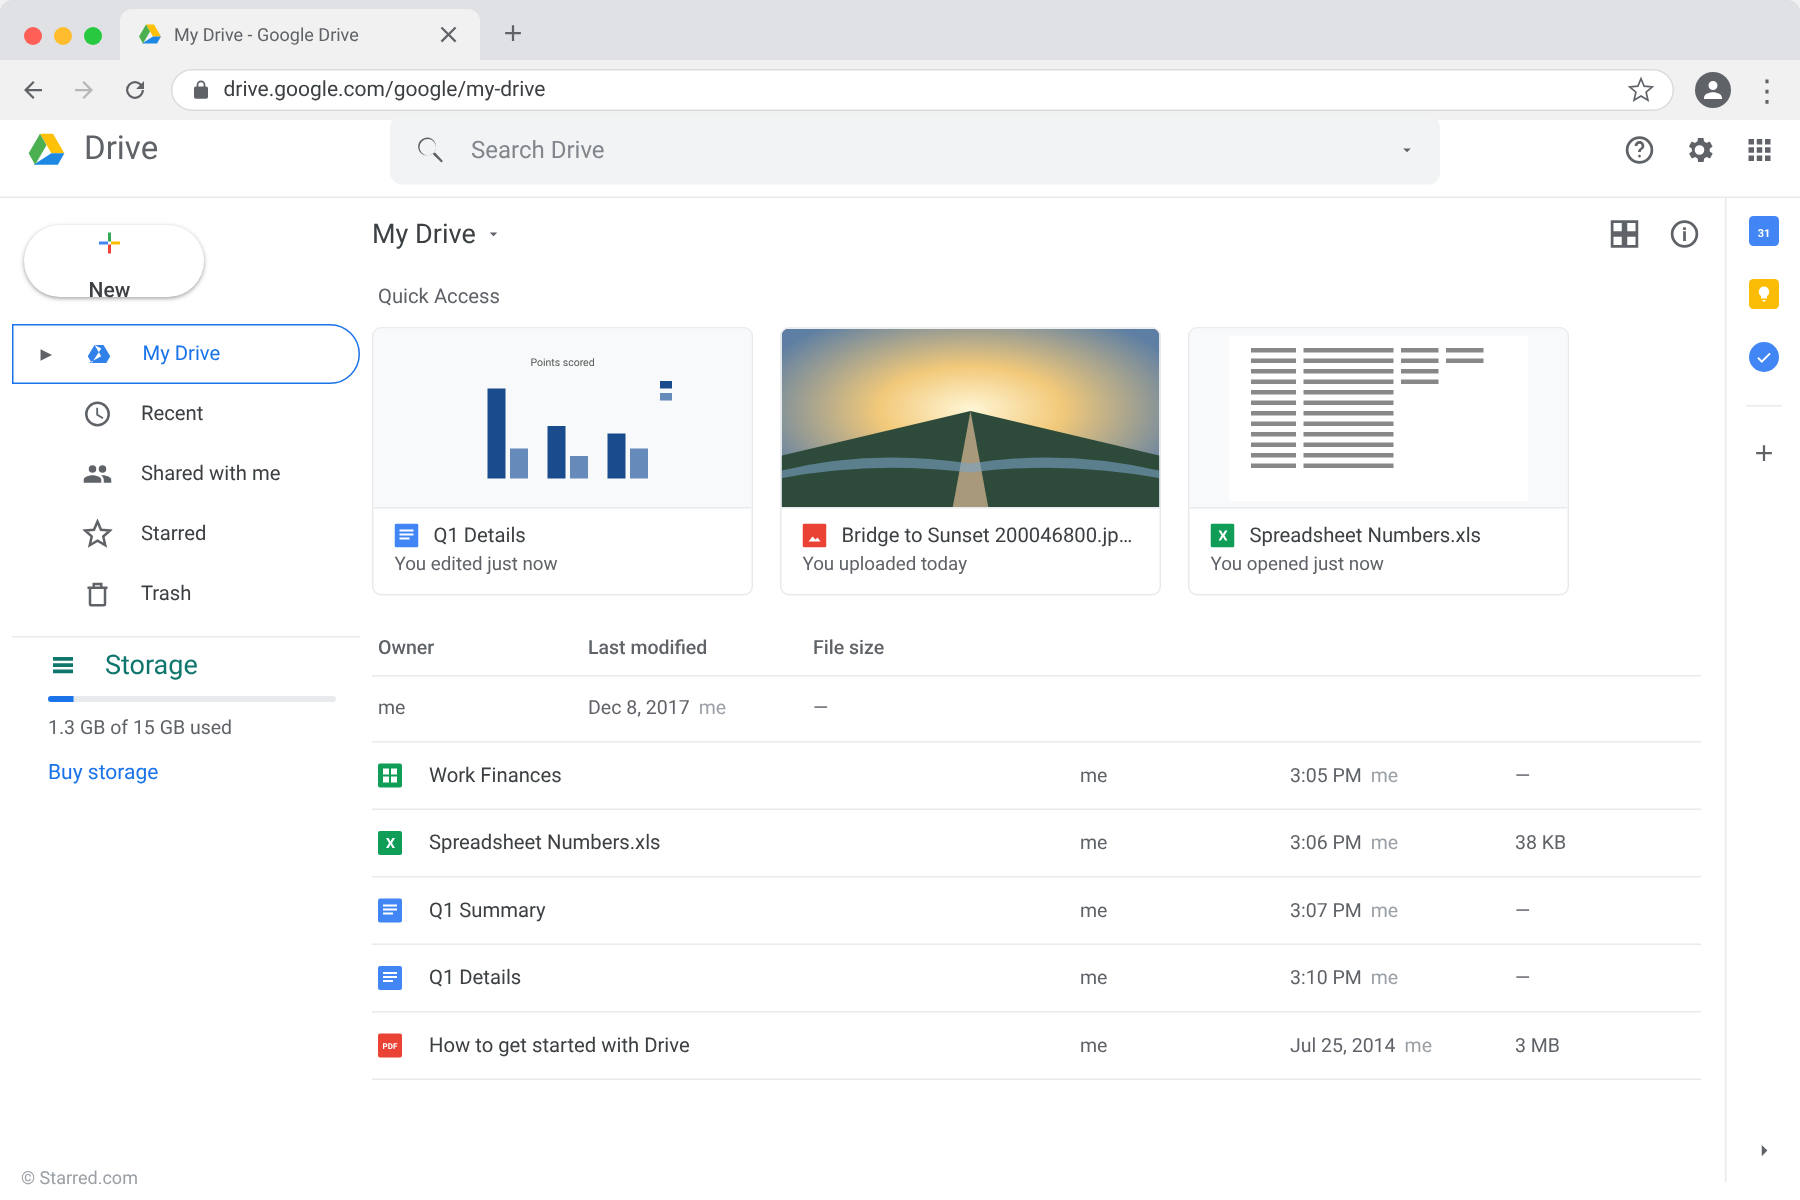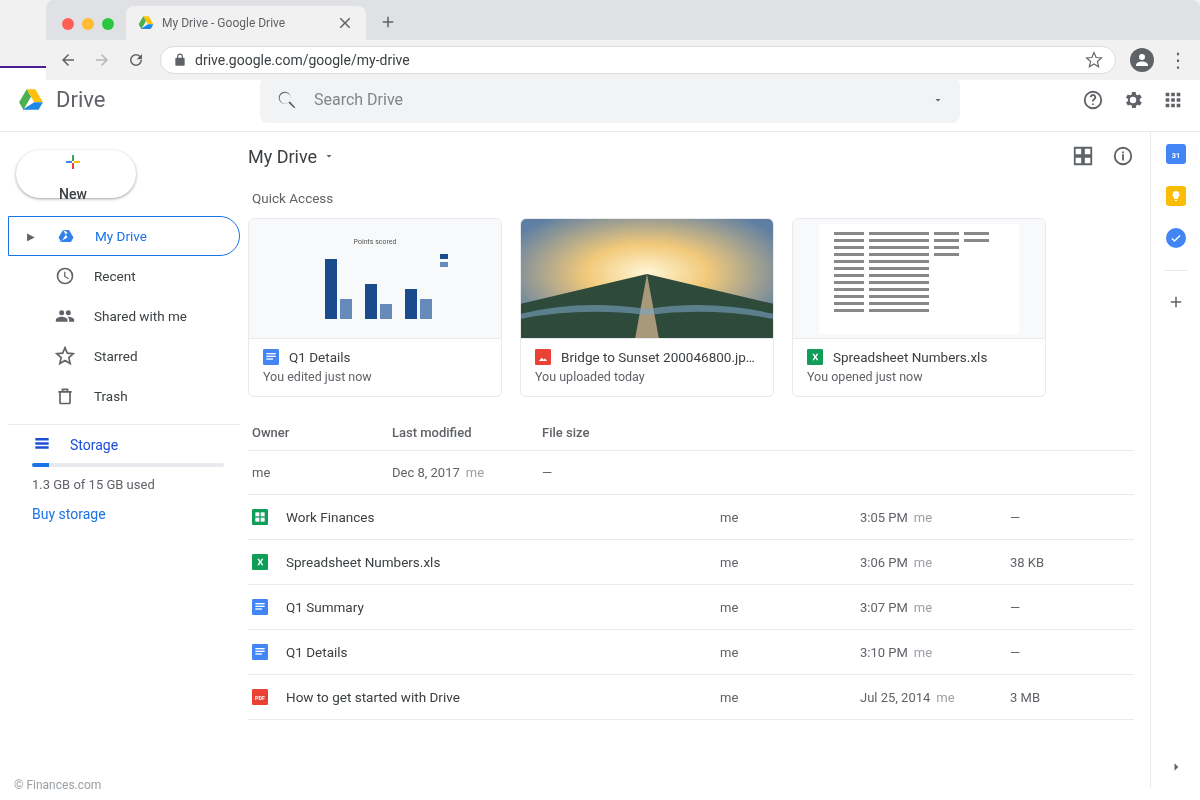--- a/index.html
+++ b/index.html
@@ -1,19 +1,19 @@
 <!DOCTYPE html>
 <html><head>
 <meta charset="utf-8">
 <style>
 * { margin: 0; padding: 0; box-sizing: border-box; font-family: -apple-system, BlinkMacSystemFont, "Segoe UI", Roboto, Arial, sans-serif; }
 body { width: 1200px; height: 800px; background: #fff; overflow: hidden; color: #3c4043; }
 
 
-.browser-chrome { height: 68px; background: #f1f1f1; border-bottom: 2px solid #4c1d95; padding-left: 46px; }
+.browser-chrome { height: 68px; background: #f1f1f1; border-bottom: 6px solid #4c1d95; }
 .tab-strip { height: 40px; display: flex; align-items: flex-end; padding: 0 8px; background: #dfe1e5; border-radius: 8px 8px 0 0; }
 .traffic-lights { display: flex; gap: 8px; padding: 0 12px 10px 8px; }
 .traffic-light { width: 12px; height: 12px; border-radius: 50%; }
 .tl-red { background: #ff5f57; }
 .tl-yellow { background: #febc2e; }
 .tl-green { background: #28c840; }
 .browser-tab { height: 34px; background: #f1f1f1; border-radius: 8px 8px 0 0; display: flex; align-items: center; padding: 0 12px; gap: 8px; min-width: 240px; font-size: 12px; color: #5f6368; }
 .browser-tab .favicon { width: 16px; height: 16px; }
 .new-tab-btn { width: 28px; height: 28px; display: flex; align-items: center; justify-content: center; color: #5f6368; margin-left: 8px; margin-bottom: 4px; }
 .addr-bar { height: 40px; display: flex; align-items: center; padding: 0 12px; gap: 14px; background: #f1f1f1; }
@@ -41,21 +41,21 @@
 .sidebar { width: 240px; padding: 8px 0 8px 8px; }
 .new-btn { height: 48px; width: 120px; border-radius: 24px; box-shadow: 0 1px 2px rgba(60,64,67,.3), 0 1px 3px 1px rgba(60,64,67,.15); display: flex; align-items: center; padding: 0 20px 0 14px; gap: 12px; margin: 10px 0 18px 8px; background: #fff; font-size: 14px; font-weight: 500; color: #3c4043; flex-direction: column; }
 .new-plus { width: 24px; height: 24px; }
 .nav-item { height: 40px; display: flex; align-items: center; gap: 18px; padding: 0 12px 0 18px; border-radius: 0 20px 20px 0; font-size: 13.5px; color: #3c4043; }
 .nav-item.active { border: 1px solid #1a73e8; color: #1a73e8; }
 .nav-item.active .nav-icon { color: #1a73e8; }
 .nav-icon { width: 22px; display: flex; justify-content: center; color: #5f6368; }
 .nav-caret { width: 10px; color: #5f6368; font-size: 10px; }
 .nav-divider { border-top: 1px solid #e8eaed; margin: 8px 0 8px 0; }
 .storage-section { padding: 0 16px 0 24px; }
-.storage-label { font-size: 14px; color: #1d4ed8; margin-bottom: 10px; display:flex; align-items:flex-end; gap:18px;}
+.storage-label { font-size: 18px; color: #0f766e; margin-bottom: 10px; display:flex; align-items:flex-start; gap:18px;}
 .storage-bar { height: 4px; background: #e8eaed; border-radius: 2px; margin-bottom: 10px; overflow: hidden; }
 .storage-fill { height: 100%; background: #1a73e8; width: 9%; }
 .storage-text { font-size: 13px; color: #5f6368; margin-bottom: 14px; }
 .buy-storage { font-size: 14px; color: #1a73e8; }
 
 .content { flex: 1; display: flex; }
 .content-main { flex: 1; padding: 0 16px 0 8px; overflow-y: auto; }
 .right-rail { width: 50px; border-left: 1px solid #e8eaed; display: flex; flex-direction: column; align-items: center; padding-top: 12px; gap: 22px; }
 .rail-icon { width: 20px; height: 20px; border-radius: 3px; display: flex; align-items: center; justify-content: center; font-size: 11px; color: #fff; }
 
@@ -556,13 +556,13 @@
         </div>
       <div style="margin-top:auto;margin-bottom:12px;color:#5f6368;">
           <svg width="18" height="18" viewBox="0 0 24 24">
             <path fill="currentColor" d="M10 17l5-5-5-5z"></path>
           </svg>
         </div>
     </div>
   </div>
 </div>
 
-<div class="watermark">© Finances.com</div>
+<div class="watermark">© Starred.com</div>
 
 </body></html>

